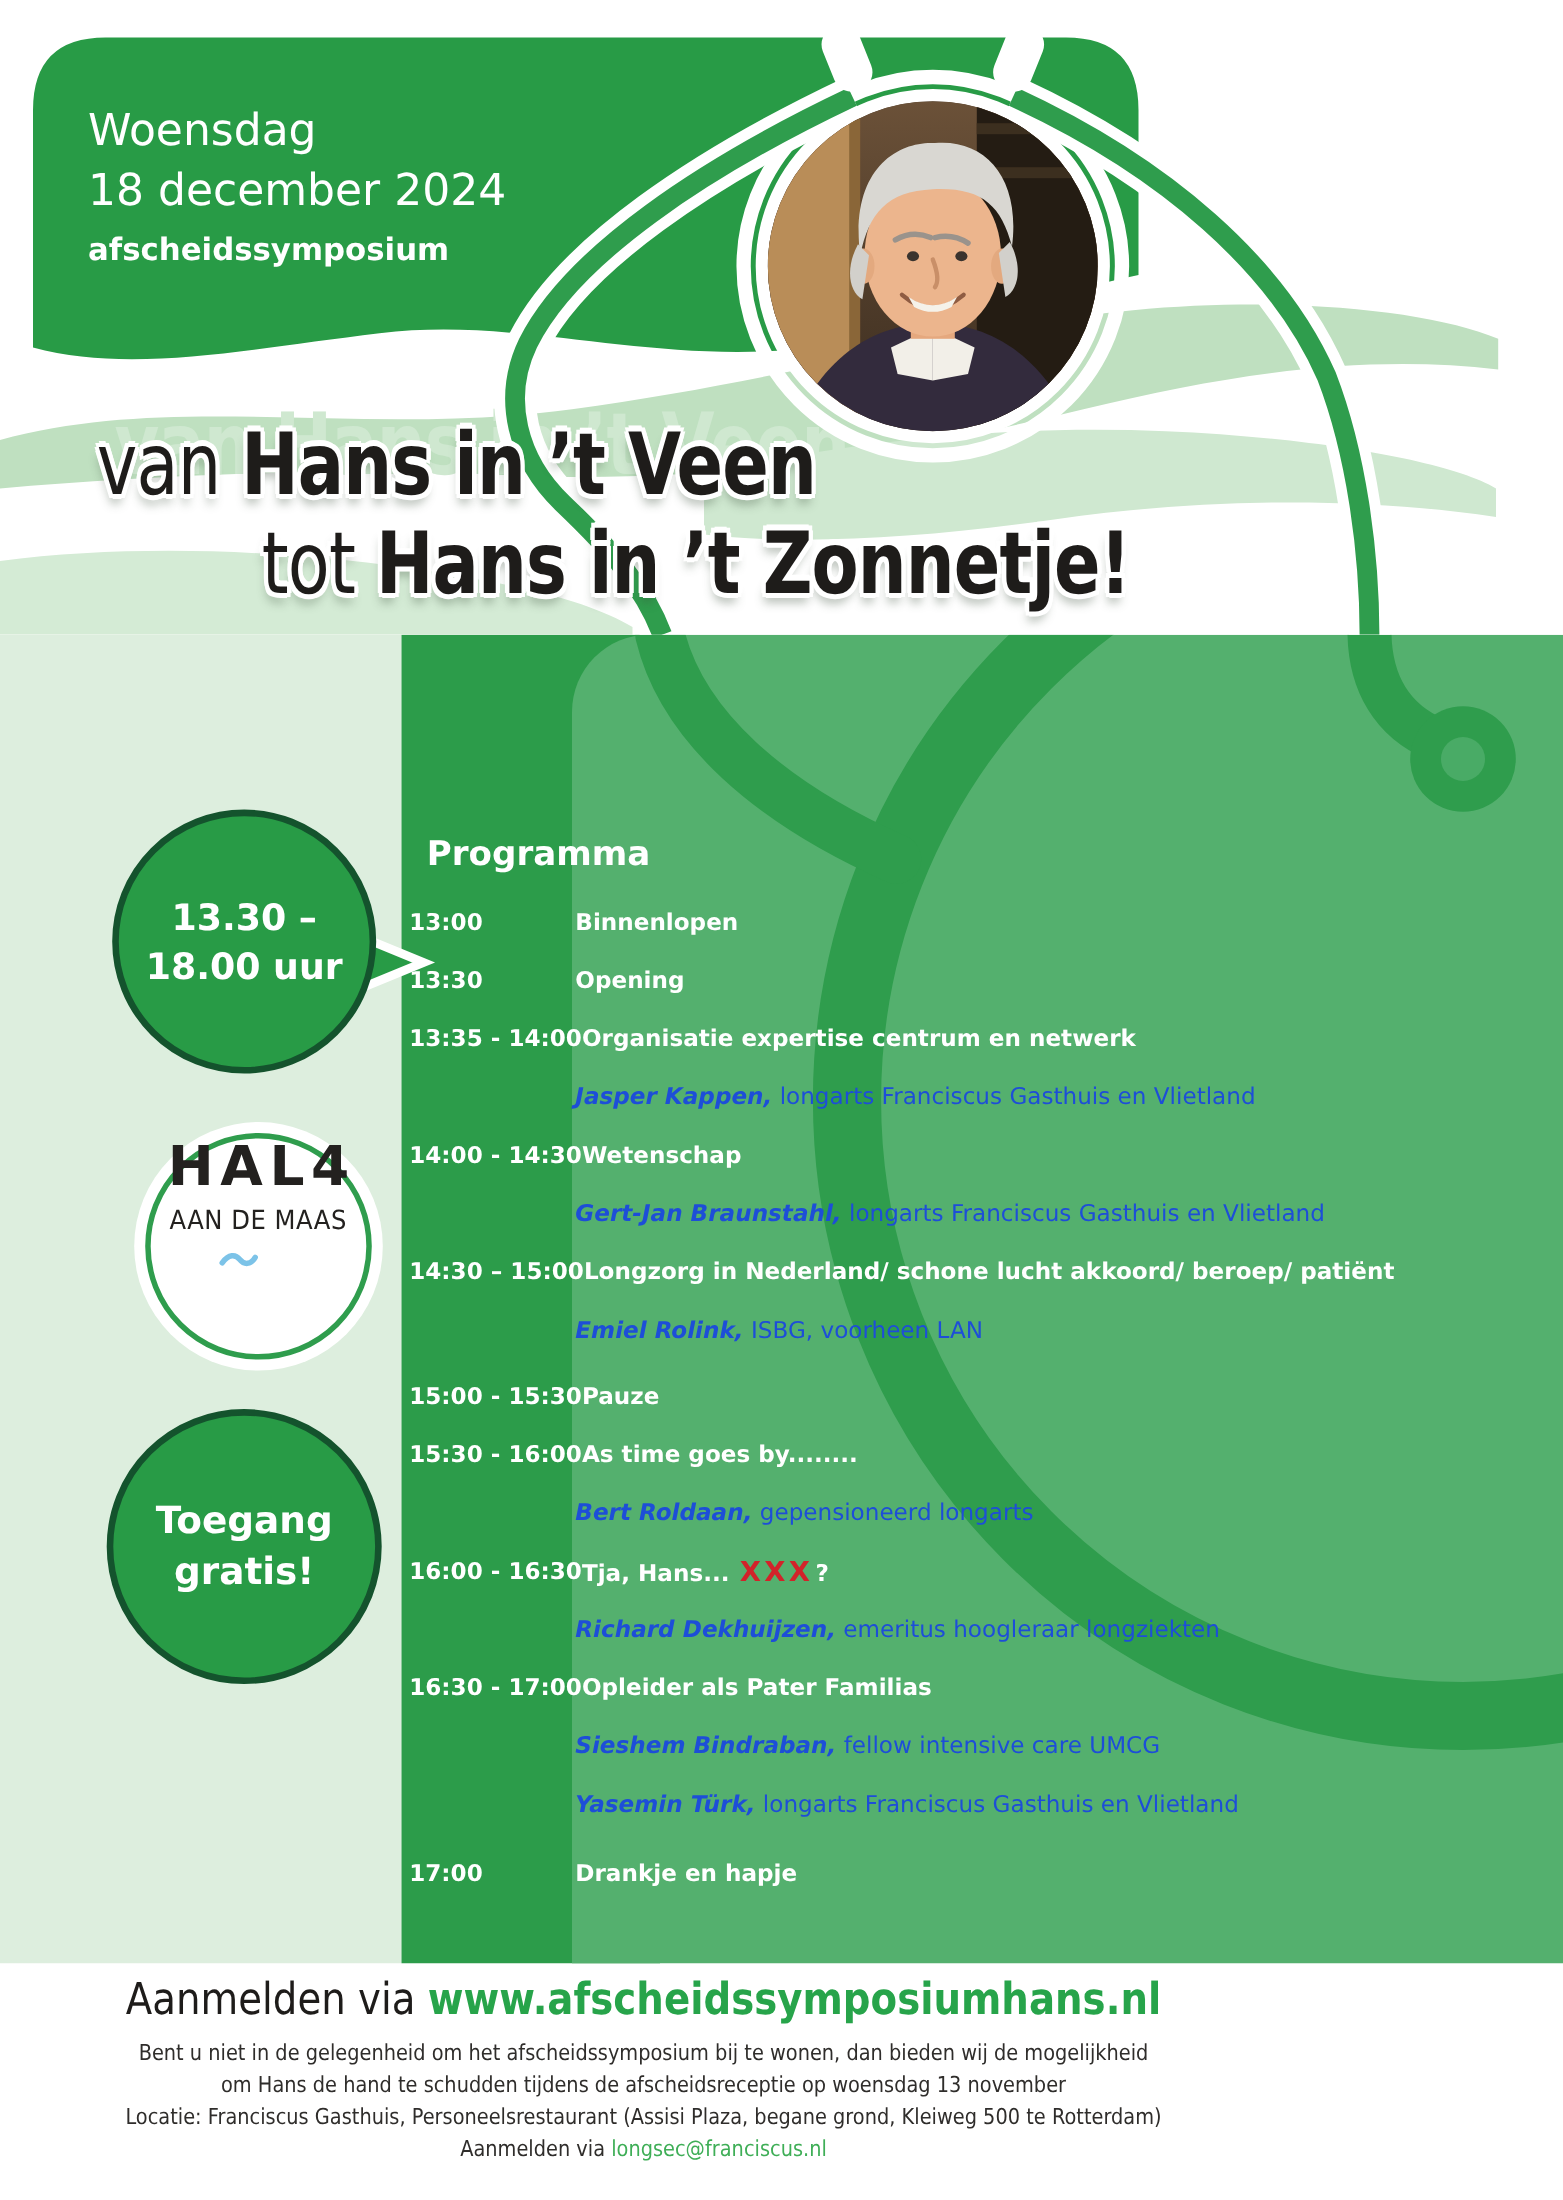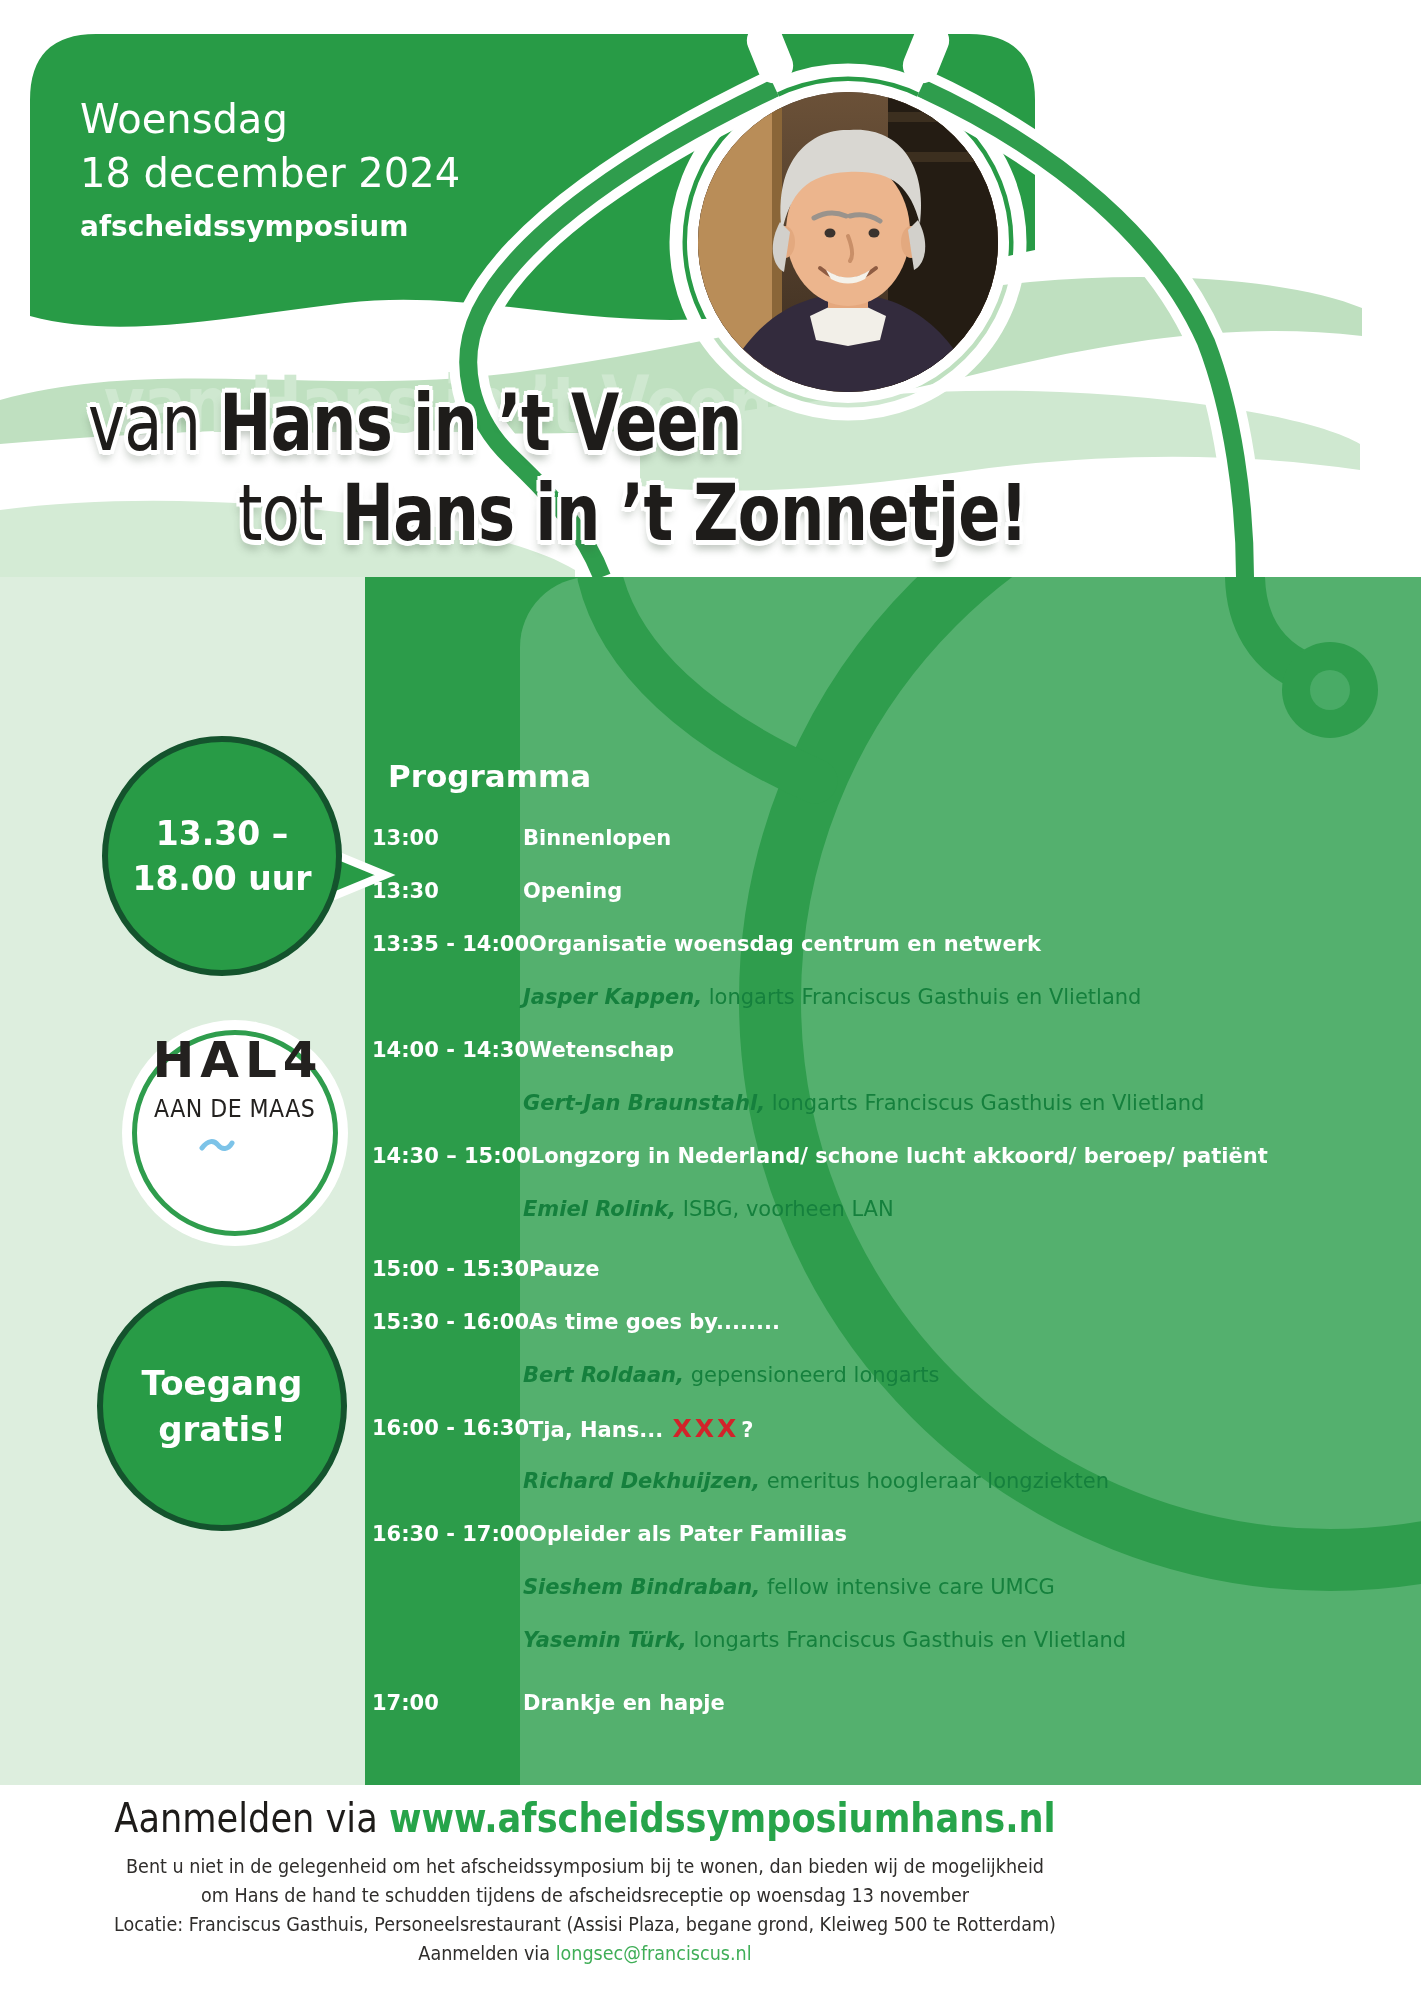--- a/index.html
+++ b/index.html
@@ -36,21 +36,21 @@
   
   .h-uitnodiging{left:374px;top:612px;font-size:87px;font-weight:700;color:#fff;z-index:6;letter-spacing:-1px;}
   .h-programma{left:388px;top:758px;font-size:31px;font-weight:700;color:#fff;z-index:6;}
 
   
   .prog{left:372px;top:812px;width:1030px;z-index:6;}
   .prog-line{display:flex;height:53px;line-height:53px;white-space:nowrap;}
   .prog-time{flex:0 0 151px;font-size:21px;font-weight:700;color:#fff;}
   .prog-title{font-size:21px;font-weight:700;color:#fff;}
   .prog-title .red{color:#d2232a;font-size:25px;letter-spacing:3px;padding:0 2px;text-align:center;}
-  .prog-speaker{font-size:21px;color:#15803d;font-weight:400;}
+  .prog-speaker{font-size:21px;color:#1d4ed8;font-weight:400;}
   .prog-speaker .sp-name{font-weight:700;font-style:italic;}
 
   
   .badge{border-radius:50%;background:#289b46;border:6px solid #14532d;color:#fff;
     display:flex;flex-direction:column;align-items:center;justify-content:center;
     text-align:center;font-weight:700;z-index:5;}
   .badge-time{left:102px;top:736px;width:228px;height:228px;font-size:33px;line-height:45px;}
   .badge-free{left:97px;top:1281px;width:238px;height:238px;font-size:34px;line-height:46px;}
 
   .logo-disc{left:122px;top:1020px;width:226px;height:226px;border-radius:50%;background:#fff;z-index:5;
@@ -180,21 +180,21 @@
       </div>
       <div class="prog-item">
         <div class="prog-line">
           <span class="prog-time">13:30</span>
           <span class="prog-title">Opening</span>
         </div>
       </div>
       <div class="prog-item">
         <div class="prog-line">
           <span class="prog-time">13:35 - 14:00</span>
-          <span class="prog-title">Organisatie woensdag centrum en netwerk</span>
+          <span class="prog-title">Organisatie expertise centrum en netwerk</span>
         </div>
         <div class="prog-line">
           <span class="prog-time"></span>
           <span class="prog-speaker"><span class="sp-name">Jasper Kappen,</span> longarts Franciscus Gasthuis en Vlietland</span>
         </div>
       </div>
       <div class="prog-item">
         <div class="prog-line">
           <span class="prog-time">14:00 - 14:30</span>
           <span class="prog-title">Wetenschap</span>

